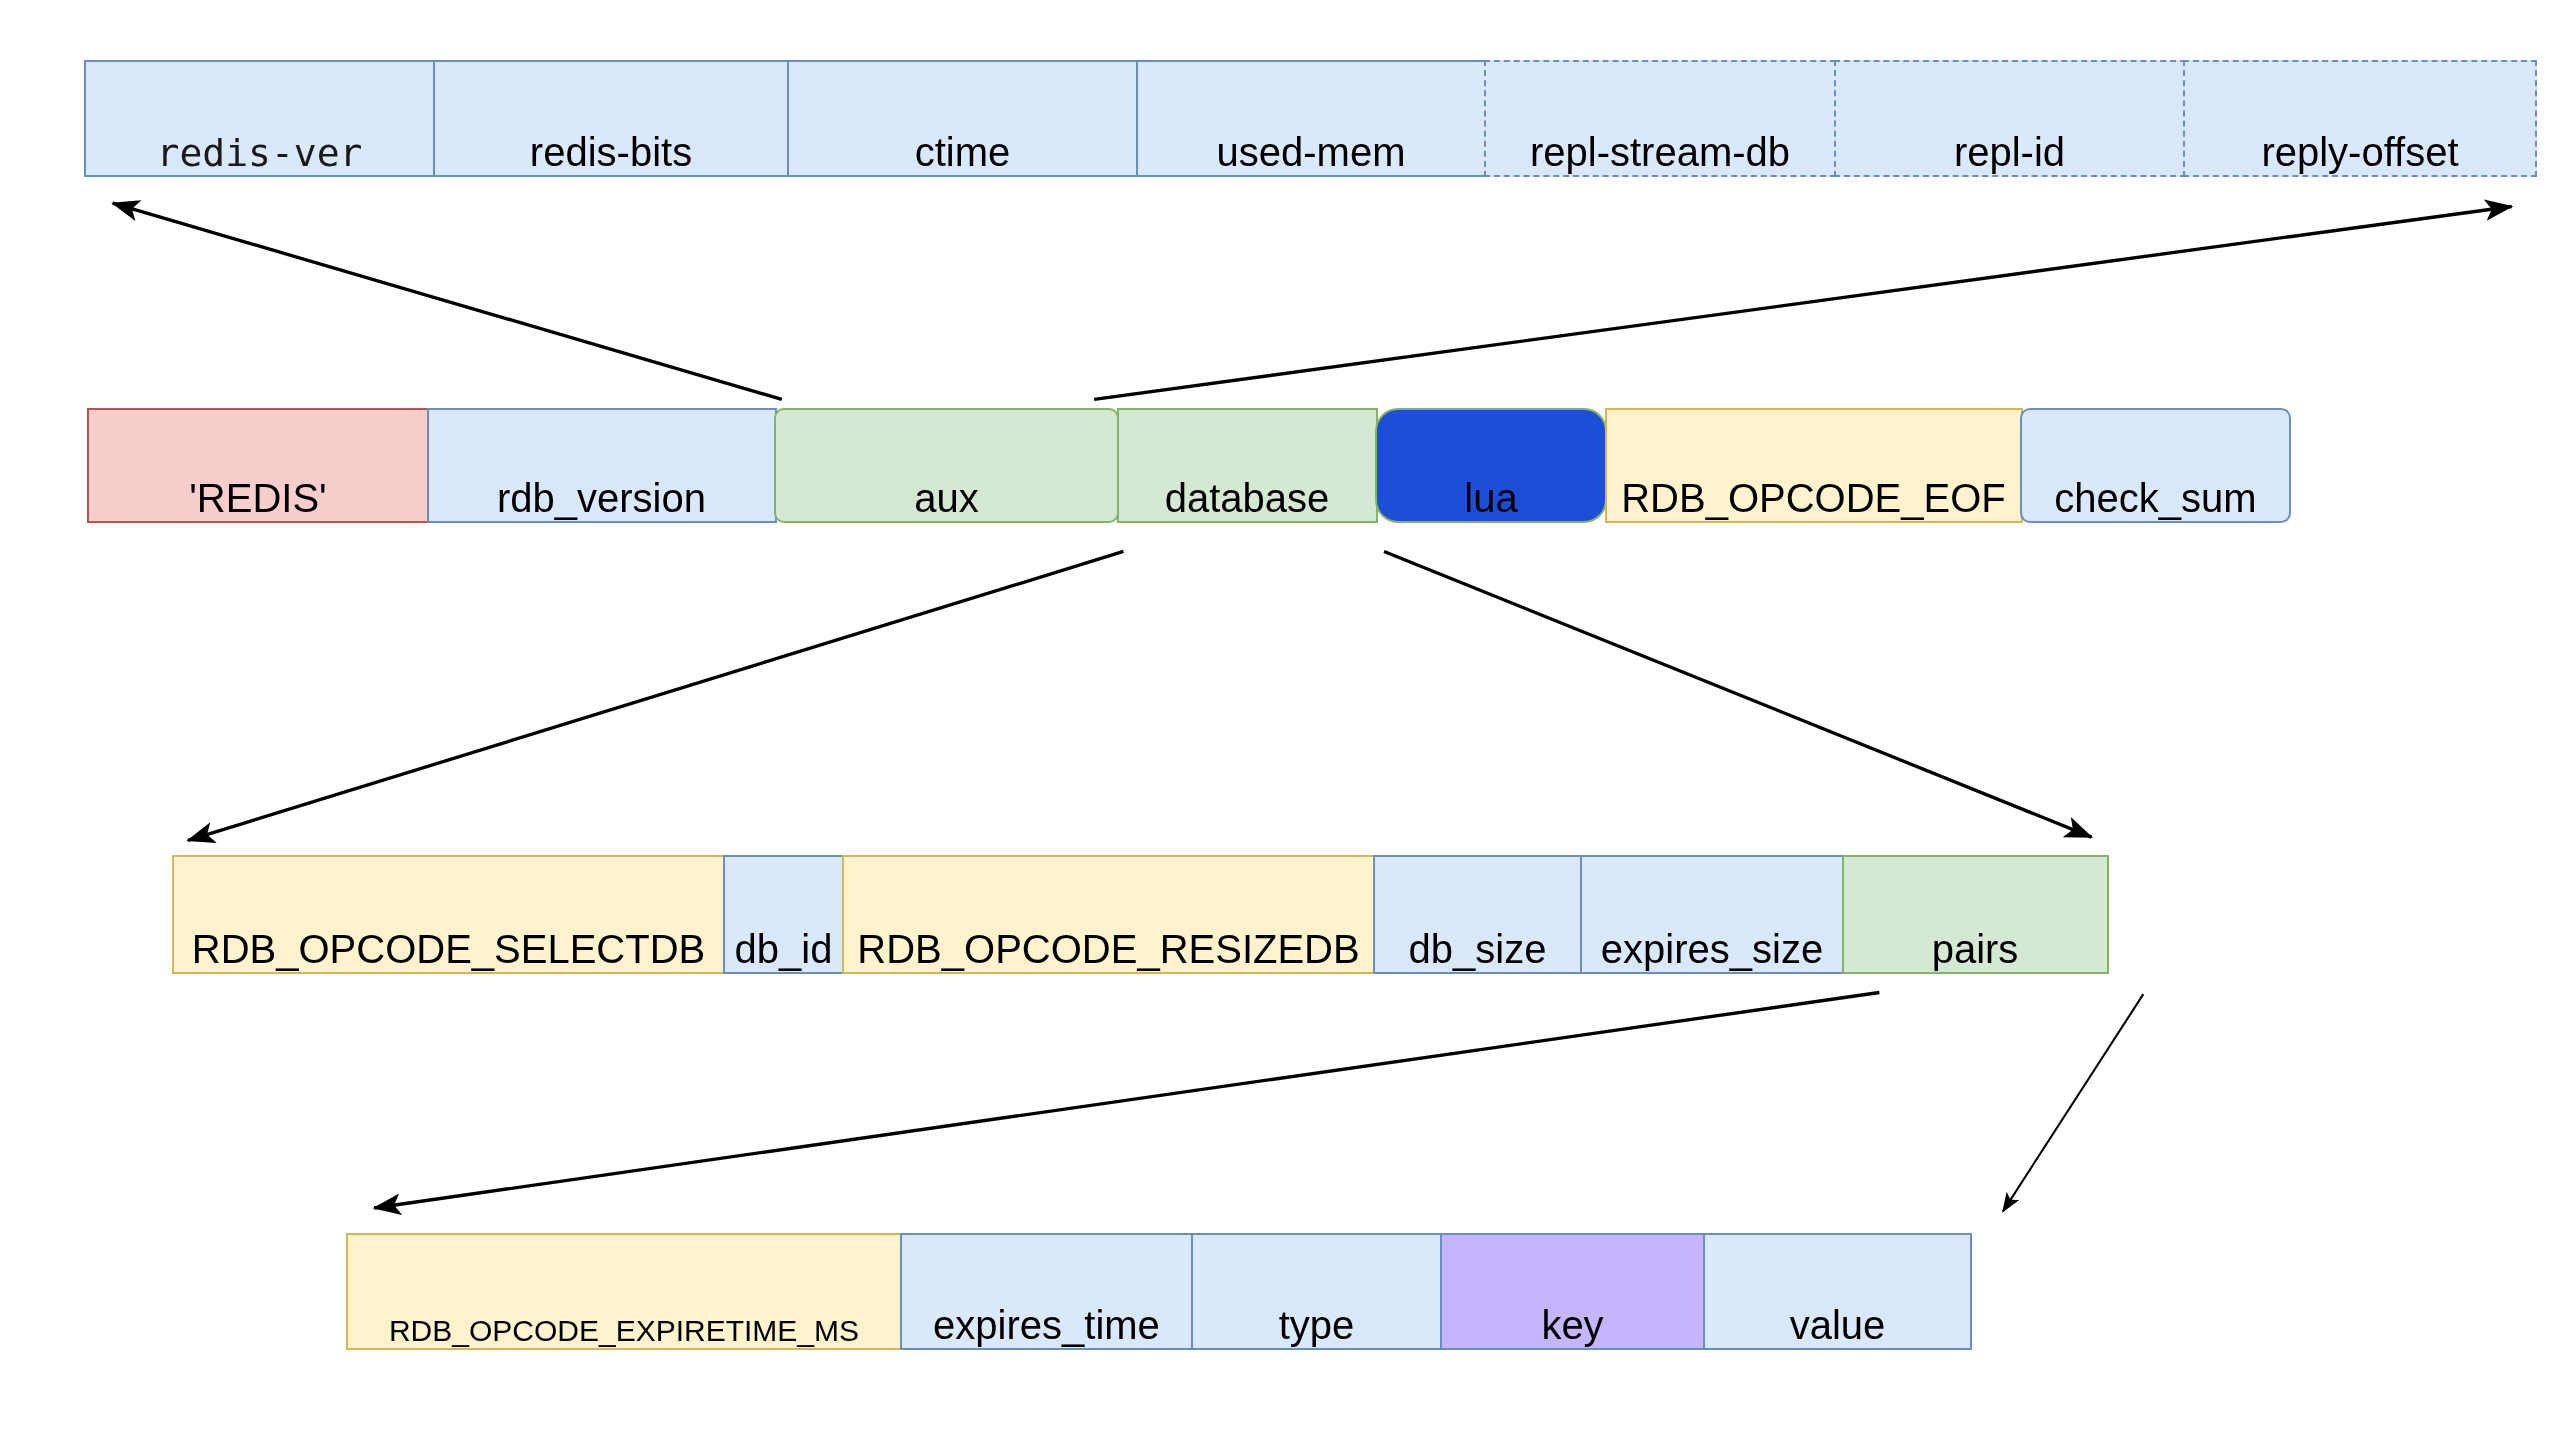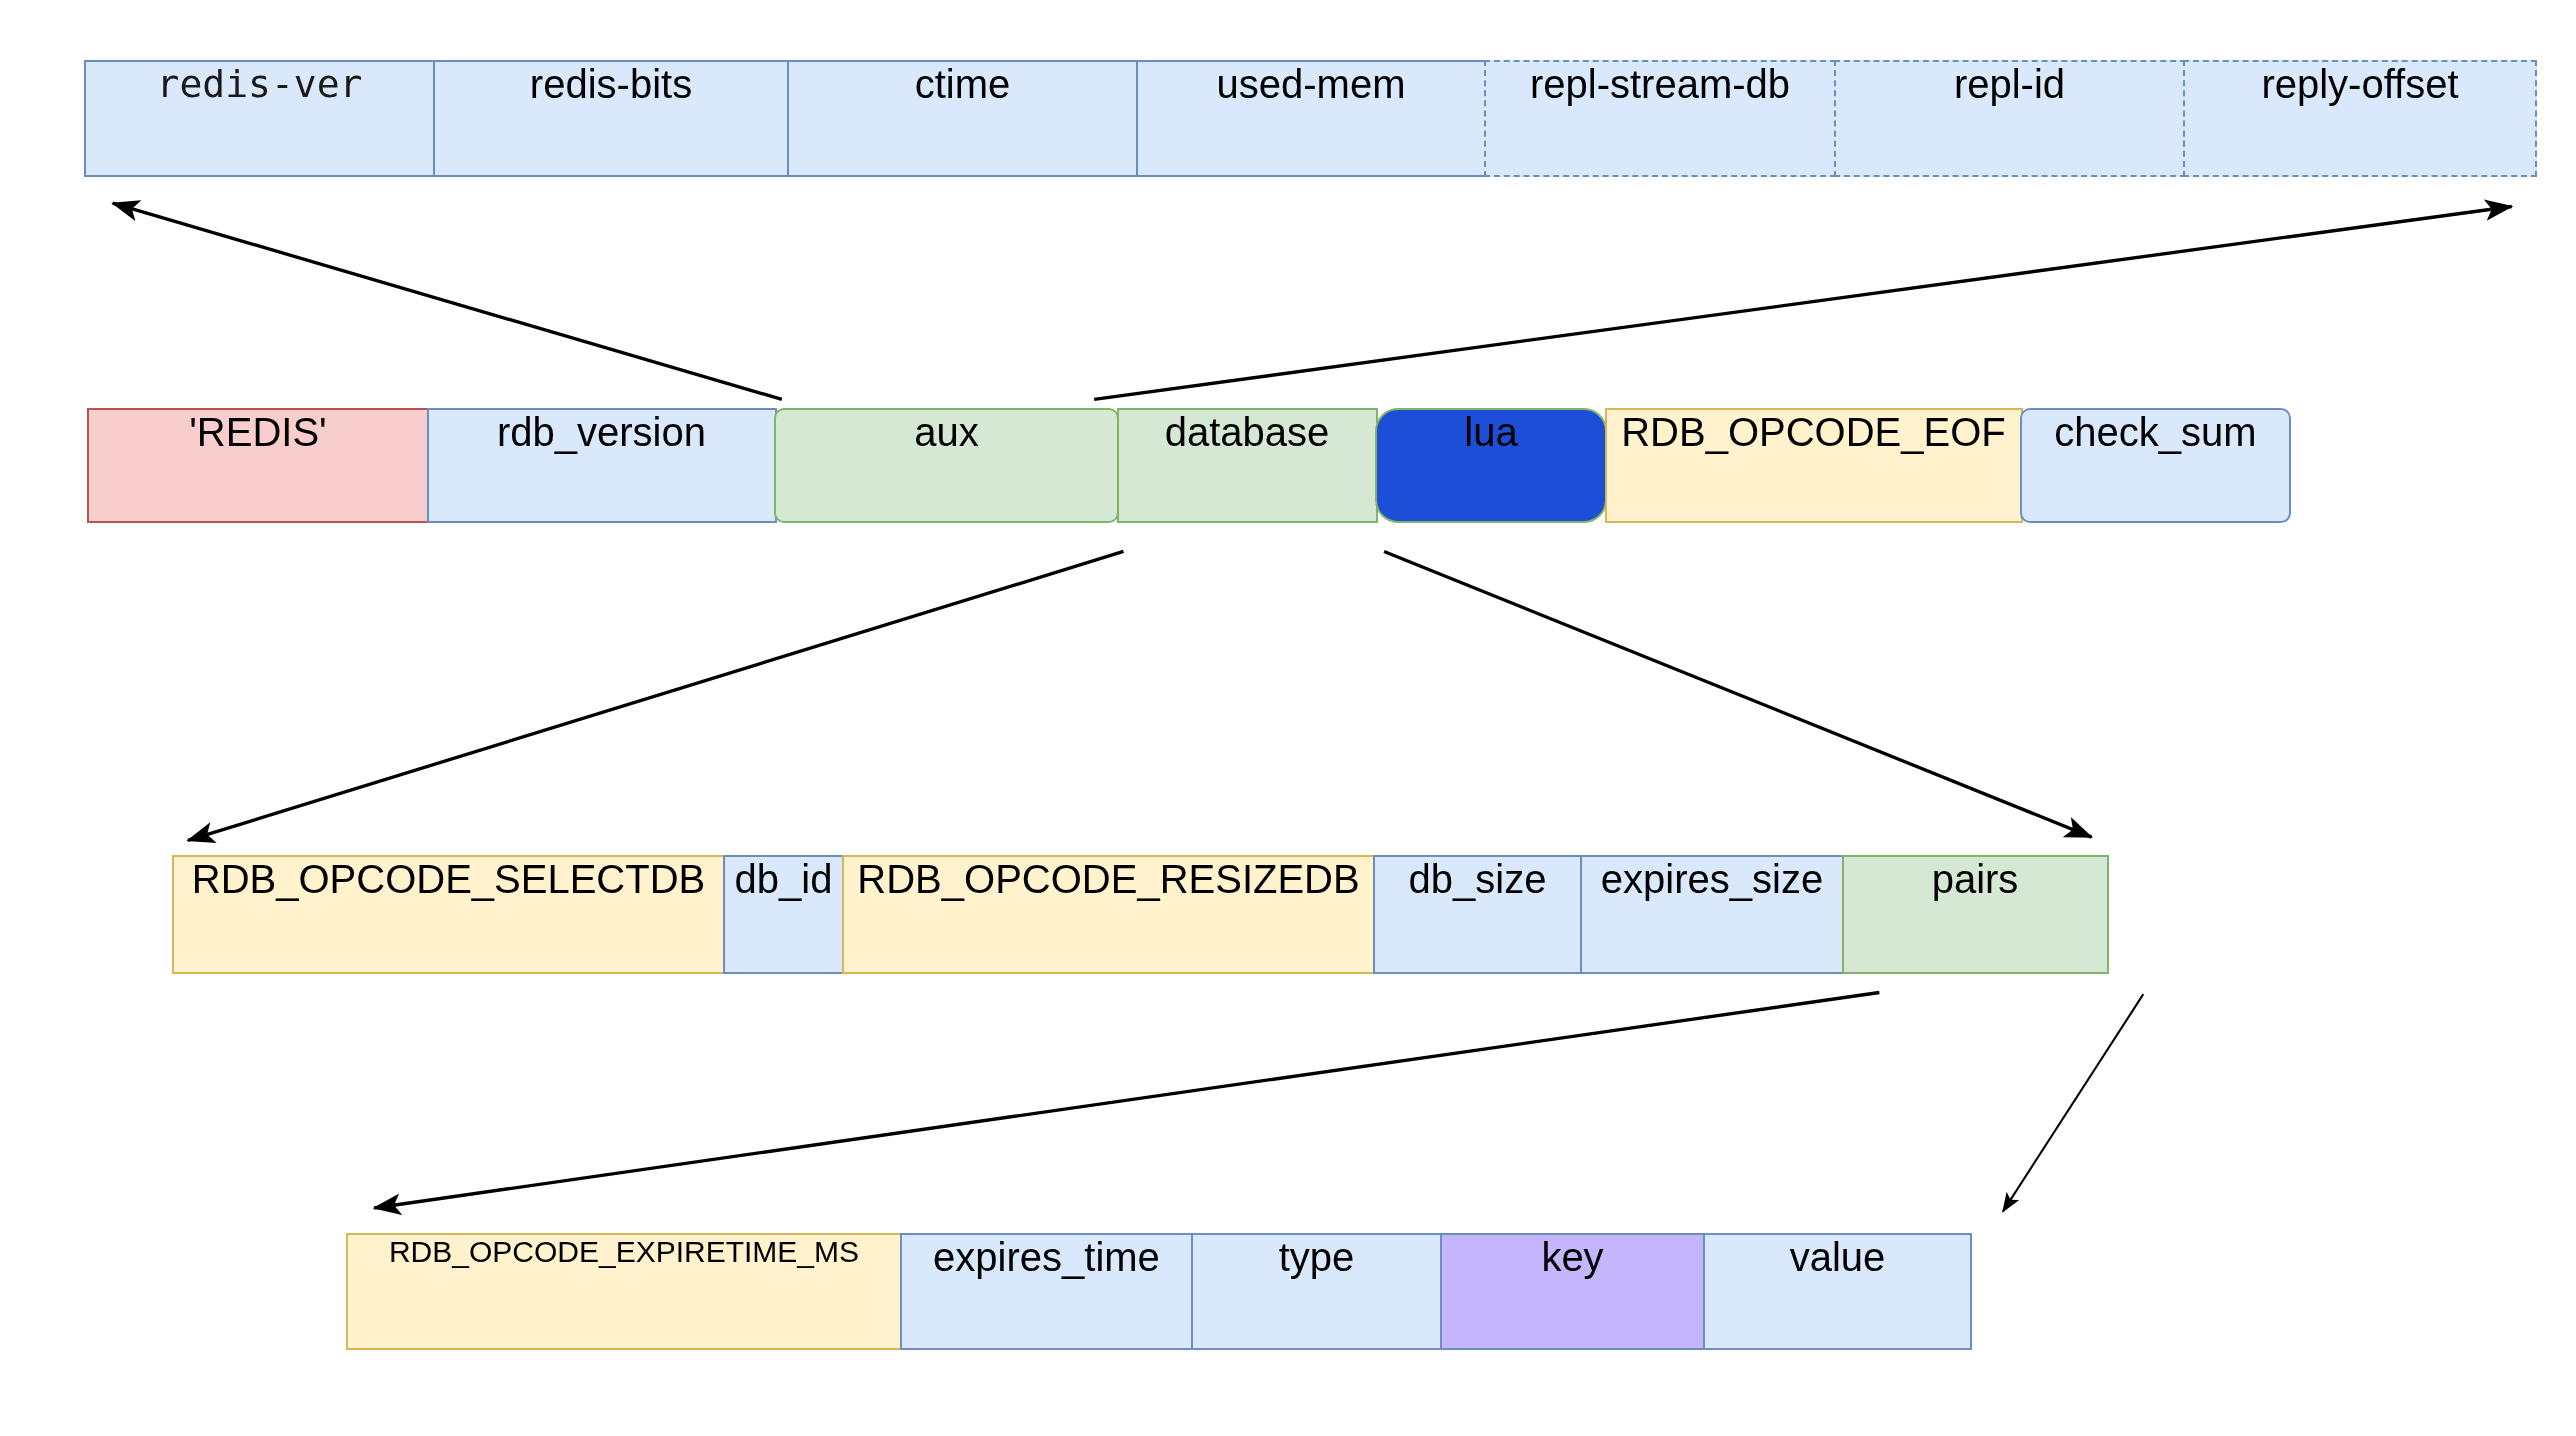--- a/index.html
+++ b/index.html
@@ -12,21 +12,21 @@
     font-family: "Liberation Sans", sans-serif;
   }
   .row {
     position: absolute;
     display: flex;
     align-items: stretch;
   }
   .cell {
     position: relative;
     display: flex;
-    align-items: flex-start;
+    align-items: flex-end;
     justify-content: center;
     box-sizing: border-box;
     border: 2.5px solid #6c8ebf;
     background: #dae8fc;
     height: 100%;
     white-space: nowrap;
     font-size: 40px;
     color: #000000;
     overflow: hidden;
   }

